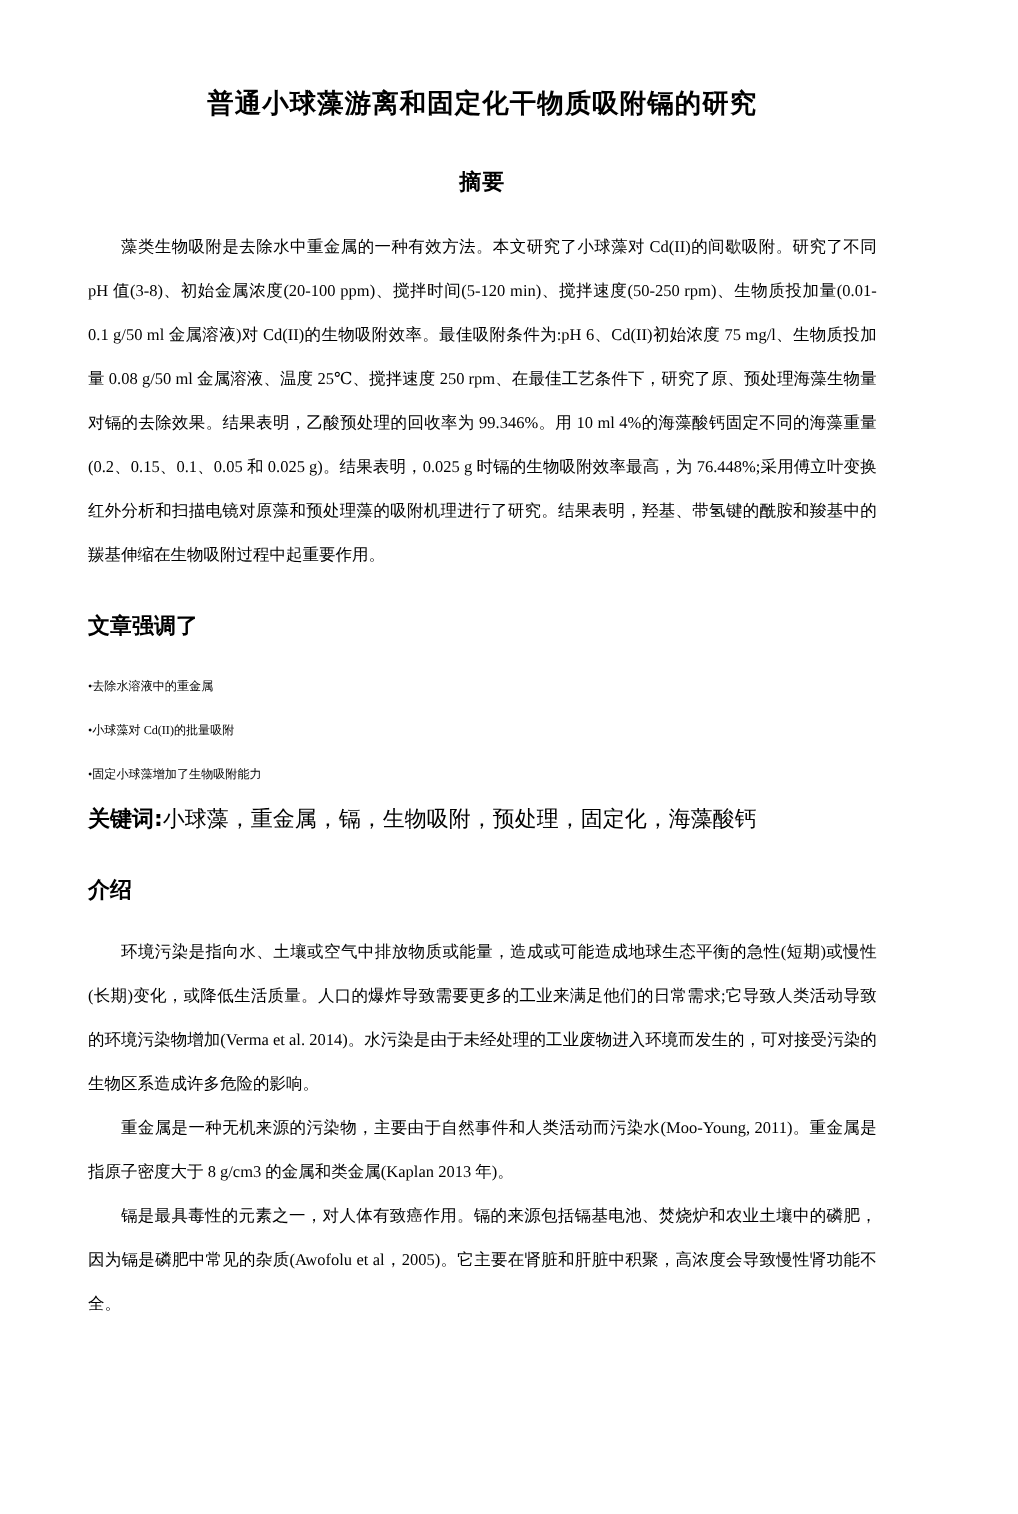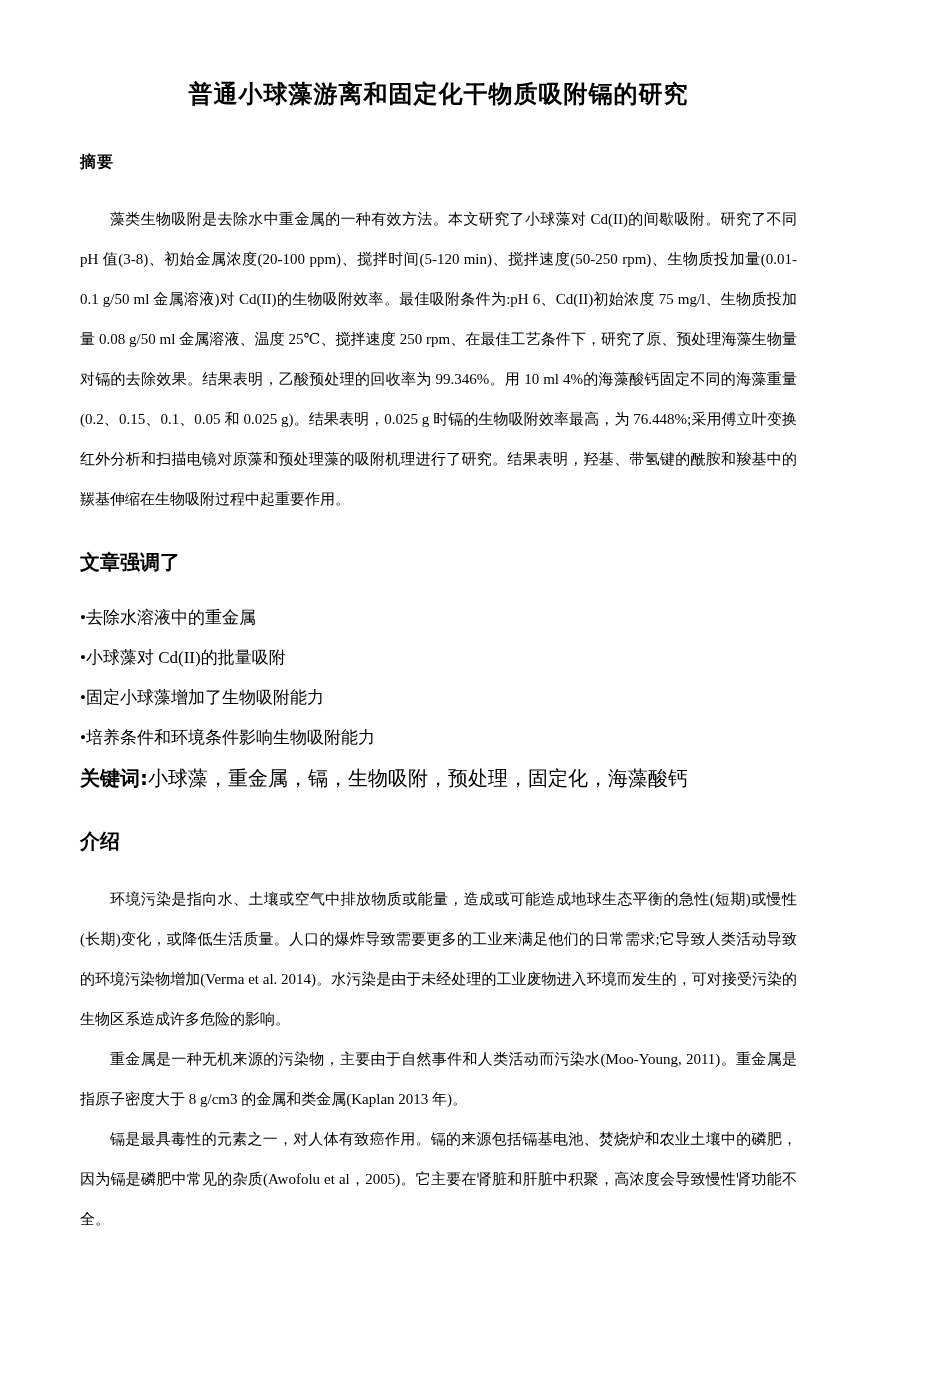--- a/index.html
+++ b/index.html
@@ -22,22 +22,23 @@
   .title {
     font-family: "DejaVu Sans", "Liberation Sans", sans-serif;
     font-size: 24px;
     font-weight: bold;
     text-align: center;
     margin: 20px 0 0 0;
     letter-spacing: 1px;
   }
   .abstract-heading {
     font-family: "DejaVu Sans", "Liberation Sans", sans-serif;
-    font-size: 16px;
+    font-size: 20px;
     font-weight: bold;
+    text-align: center;
     margin: 42px 0 12px 0;
     letter-spacing: 1px;
   }
   .body-par {
     font-size: 15px;
     line-height: 40px;
     text-align: justify;
     margin: 0;
   }
   .abstract-par {
@@ -49,21 +50,21 @@
   .section-heading {
     font-family: "DejaVu Sans", "Liberation Sans", sans-serif;
     font-size: 20px;
     font-weight: bold;
     margin: 30px 0 0 0;
   }
   .bullet-list {
     margin-top: 22px;
   }
   .bullet-item {
-    font-size: 17px;
+    font-size: 11px;
     line-height: 40px;
     margin: 0;
     text-align: justify;
   }
   .keywords {
     font-size: 20px;
     line-height: 40px;
     margin: 0;
     text-align: justify;
   }
@@ -88,21 +89,20 @@
   <h2 class="abstract-heading">摘要</h2>
 
   <p class="body-par abstract-par indent">藻类生物吸附是去除水中重金属的一种有效方法。本文研究了小球藻对 Cd(II)的间歇吸附。研究了不同 pH 值(3-8)、初始金属浓度(20-100 ppm)、搅拌时间(5-120 min)、搅拌速度(50-250 rpm)、生物质投加量(0.01-0.1 g/50 ml 金属溶液)对 Cd(II)的生物吸附效率。最佳吸附条件为:pH 6、Cd(II)初始浓度 75 mg/l、生物质投加量 0.08 g/50 ml 金属溶液、温度 25℃、搅拌速度 250 rpm、在最佳工艺条件下，研究了原、预处理海藻生物量对镉的去除效果。结果表明，乙酸预处理的回收率为 99.346%。用 10 ml 4%的海藻酸钙固定不同的海藻重量(0.2、0.15、0.1、0.05 和 0.025 g)。结果表明，0.025 g 时镉的生物吸附效率最高，为 76.448%;采用傅立叶变换红外分析和扫描电镜对原藻和预处理藻的吸附机理进行了研究。结果表明，羟基、带氢键的酰胺和羧基中的羰基伸缩在生物吸附过程中起重要作用。</p>
 
   <h2 class="section-heading">文章强调了</h2>
 
   <div class="bullet-list">
     <p class="bullet-item"><span class="bullet">•</span><span>去除水溶液中的重金属</span></p>
     <p class="bullet-item"><span class="bullet">•</span><span>小球藻对 Cd(II)的批量吸附</span></p>
     <p class="bullet-item"><span class="bullet">•</span><span>固定小球藻增加了生物吸附能力</span></p>
-    <p class="bullet-item"><span class="bullet">•</span><span>培养条件和环境条件影响生物吸附能力</span></p>
   </div>
 
   <p class="keywords"><span class="kw-label">关键词:</span><span>小球藻，重金属，镉，生物吸附，预处理，固定化，海藻酸钙</span></p>
 
   <h2 class="section-heading">介绍</h2>
 
   <p class="body-par intro-par first-intro indent">环境污染是指向水、土壤或空气中排放物质或能量，造成或可能造成地球生态平衡的急性(短期)或慢性(长期)变化，或降低生活质量。人口的爆炸导致需要更多的工业来满足他们的日常需求;它导致人类活动导致的环境污染物增加(Verma et al. 2014)。水污染是由于未经处理的工业废物进入环境而发生的，可对接受污染的生物区系造成许多危险的影响。</p>
   <p class="body-par intro-par indent">重金属是一种无机来源的污染物，主要由于自然事件和人类活动而污染水(Moo-Young, 2011)。重金属是指原子密度大于 8 g/cm3 的金属和类金属(Kaplan 2013 年)。</p>
   <p class="body-par intro-par indent">镉是最具毒性的元素之一，对人体有致癌作用。镉的来源包括镉基电池、焚烧炉和农业土壤中的磷肥， 因为镉是磷肥中常见的杂质(Awofolu et al，2005)。它主要在肾脏和肝脏中积聚，高浓度会导致慢性肾功能不全。</p>
 

